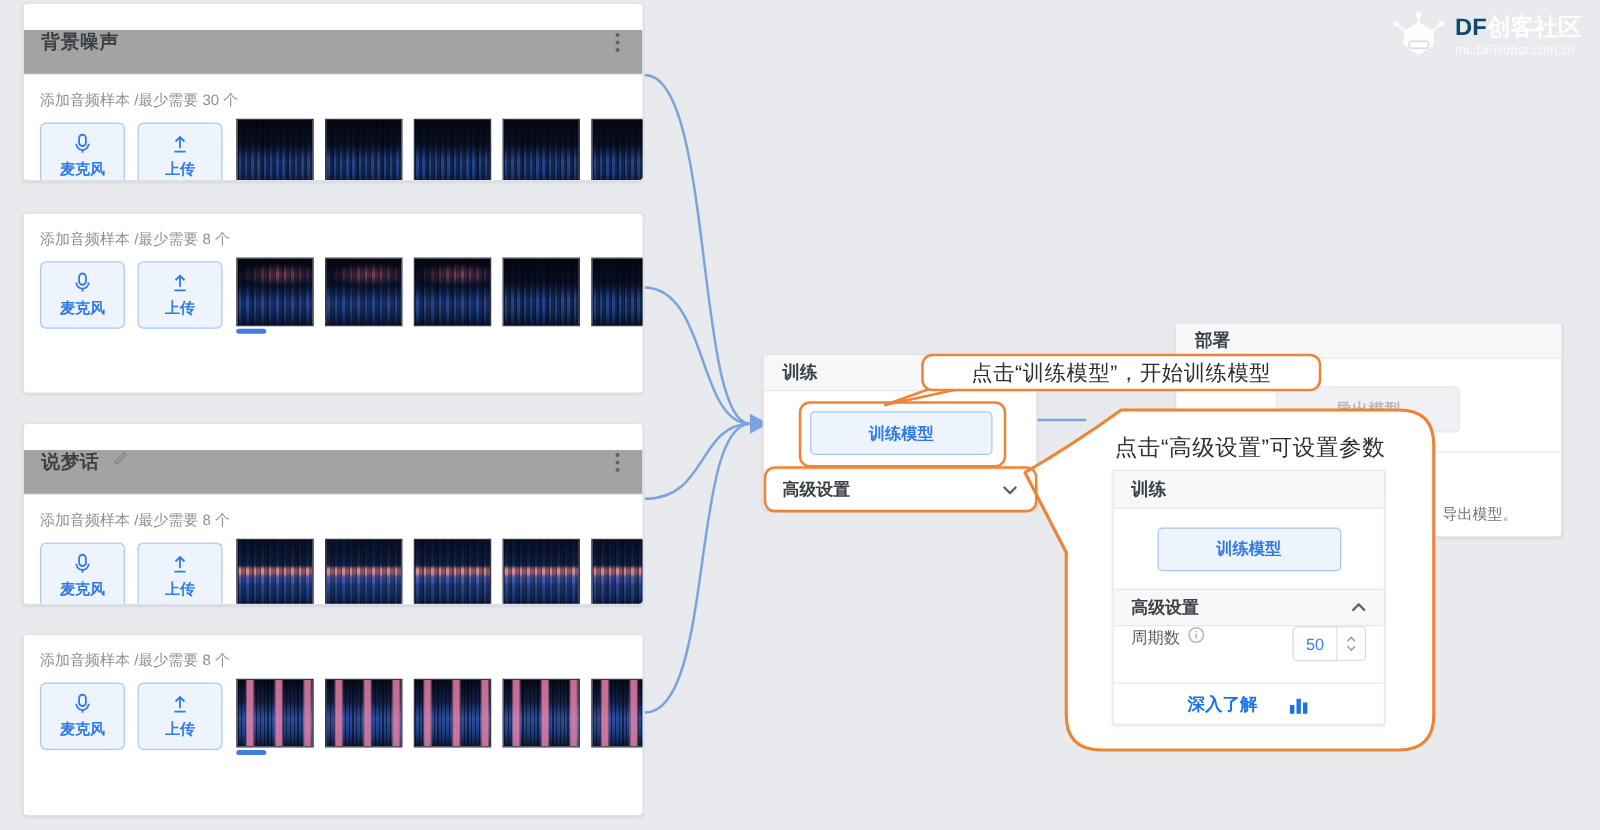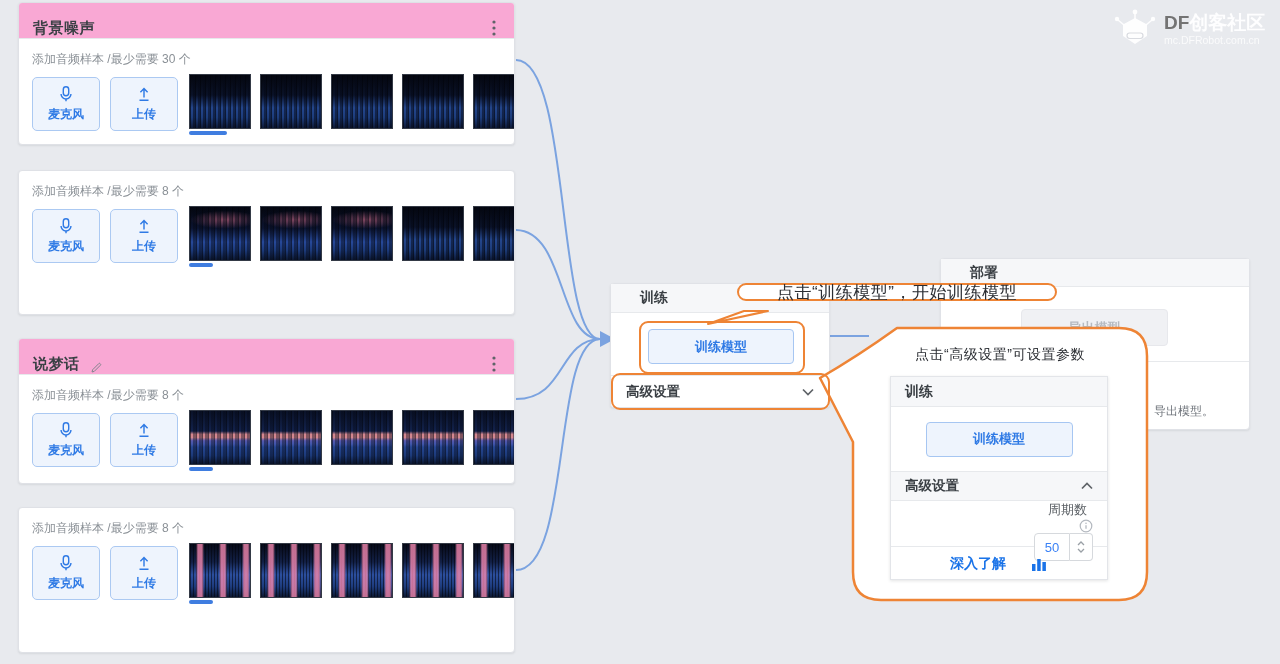--- a/index.html
+++ b/index.html
@@ -4,22 +4,22 @@
 <style>
   html,body{margin:0;padding:0;}
   body{font-family:"Liberation Sans","DejaVu Sans",sans-serif;}
   .stage{position:relative;width:1280px;height:664px;background:#e8eaee;overflow:hidden;}
   .abs{position:absolute;}
   svg{display:block;}
 
   
   .card{position:absolute;left:18px;width:497px;background:#fff;border:1px solid #dfe1e6;
         border-radius:4px;box-shadow:0 1px 2px rgba(60,64,67,.10);box-sizing:border-box;z-index:1;overflow:hidden;}
-  .card-header{height:35px;display:flex;align-items:flex-end;padding:0 14px;background:#f9a8d4;
-               border-bottom:1px solid #e7e9ec;}
+  .card-header{height:35px;display:flex;align-items:flex-start;padding:0 14px;background:#a3a3a3;
+               border-bottom:1px solid #e7e9ec;margin-top:21px;}
   .card-title{font-size:15px;font-weight:700;color:#3b4045;letter-spacing:.5px;}
   .pencil{margin-left:10px;display:flex;align-items:center;cursor:pointer;}
   .kebab{margin-left:auto;display:flex;align-items:center;cursor:pointer;padding:2px 4px;}
   .card-body{position:relative;height:108px;}
   .hint{position:absolute;left:13px;top:12px;font-size:12px;color:#8a9096;}
   .chip{position:absolute;top:38px;width:68px;height:54px;background:#eef4fd;border:1px solid #abc9f2;
         border-radius:5px;display:flex;flex-direction:column;align-items:center;justify-content:center;
         gap:3px;cursor:pointer;padding:0;}
   .chip span{font-size:12px;font-weight:700;color:#2f7ae5;}
   .chip.mic{left:13px;} .chip.up{left:91px;}
@@ -38,65 +38,65 @@
       linear-gradient(180deg,#0a1228 0%,#13234e 40%,#2a4c9c 62%,#1c3a7a 84%,#0c1832 100%);}
   .spec-cough{background:
       repeating-linear-gradient(90deg, rgba(240,130,170,0) 0 6px, rgba(242,135,175,.8) 8px 12px, rgba(240,130,170,0) 14px 23px),
       repeating-linear-gradient(90deg, rgba(2,4,12,.55) 0 1px, rgba(0,0,0,0) 1px 3px),
       linear-gradient(180deg,#070a18 0%,#122046 34%,#2c4f9e 58%,#1e3c7e 80%,#0c1832 100%);}
   .scrollbar{position:absolute;left:170px;top:92px;height:4px;border-radius:2px;background:#3f7de0;}
 
   
   .panel{position:absolute;background:#fff;border:1px solid #e0e2e7;border-radius:4px;
          box-shadow:0 1px 2px rgba(60,64,67,.10);box-sizing:border-box;z-index:1;}
-  .panel-head{height:28px;display:flex;align-items:center;padding:0 29px;background:#f6f7f9;
+  .panel-head{height:28px;display:flex;align-items:center;padding:0 15px;background:#f6f7f9;
               border-bottom:1px solid #e7e9ec;font-size:14px;font-weight:600;color:#3b4045;}
   .train-btn{display:block;width:146px;height:35px;background:#eef4fd;border:1px solid #a6c6f2;border-radius:4px;
              color:#2f7ae5;font-size:13px;font-weight:700;cursor:pointer;font-family:inherit;}
   .adv-row{position:absolute;left:0;right:0;display:flex;align-items:center;padding:0 15px;
            border-top:1px solid #e7e9ec;box-sizing:border-box;}
   .adv-row span{font-size:13.5px;font-weight:600;color:#3b4045;}
   .adv-row .chev{margin-left:auto;display:flex;cursor:pointer;}
   .gray-btn{position:absolute;width:147px;height:37px;background:#f0f1f4;border:1px solid #e7e8ec;border-radius:4px;
             color:#b6bac0;font-size:13px;font-weight:600;font-family:inherit;cursor:default;}
   .divline{position:absolute;left:0;right:0;height:1px;background:#e7e9ec;}
   .preview-hint{position:absolute;font-size:12px;color:#70757c;}
 
   
   .outline{position:absolute;border:2px solid #ee8435;border-radius:9px;z-index:3;pointer-events:none;}
-  .callout1{position:absolute;left:737px;top:283px;width:320px;height:18px;background:#fff;border:2px solid #ee8435;
+  .callout1{position:absolute;left:737px;top:283px;width:320px;height:30px;background:#fff;border:2px solid #ee8435;
             border-radius:9px;display:flex;align-items:center;justify-content:center;z-index:4;box-sizing:border-box;}
   .callout1 span{font-size:17px;color:#2b2e33;letter-spacing:.5px;}
   .anno-svg{position:absolute;left:0;top:0;z-index:3;pointer-events:none;}
   .bubble-content{position:absolute;left:853px;top:328px;width:294px;height:272px;z-index:4;}
-  .bubble-title{position:absolute;left:0;top:18px;width:100%;text-align:center;font-size:14px;color:#2b2e33;letter-spacing:.5px;}
+  .bubble-title{position:absolute;left:0;top:18px;width:100%;text-align:center;font-size:18px;color:#2b2e33;letter-spacing:.5px;}
   .mini{position:absolute;left:37px;top:48px;width:218px;height:204px;background:#fff;border:1px solid #e3e5e9;
         box-shadow:0 1px 3px rgba(60,64,67,.14);box-sizing:border-box;}
   .mini-head{height:29px;display:flex;align-items:center;padding:0 14px;background:#f6f7f9;
              border-bottom:1px solid #e7e9ec;font-size:14px;font-weight:600;color:#3b4045;}
   .mini-btnzone{height:64px;display:flex;align-items:center;justify-content:center;}
   .mini-adv{height:30px;display:flex;align-items:center;padding:0 14px;background:#f6f7f9;
             border-top:1px solid #e7e9ec;border-bottom:1px solid #e7e9ec;box-sizing:border-box;}
   .mini-adv span{font-size:13.5px;font-weight:600;color:#3b4045;}
   .mini-adv .chev{margin-left:auto;display:flex;cursor:pointer;}
-  .mini-epoch{height:45px;display:flex;align-items:flex-end;padding:0 14px;flex-direction:column;}
+  .mini-epoch{height:45px;display:flex;align-items:flex-start;padding:0 14px;}
   .mini-epoch .lbl{font-size:13px;color:#5b6065;margin-right:6px;}
   .stepper{margin-left:auto;display:flex;}
   .step-val{width:34px;height:26px;border:1px solid #d6d9dd;border-radius:4px 0 0 4px;display:flex;
             align-items:center;justify-content:center;font-size:13px;color:#3b82f6;background:#fff;}
   .step-arrows{width:22px;height:26px;border:1px solid #d6d9dd;border-left:none;border-radius:0 4px 4px 0;
                display:flex;flex-direction:column;align-items:center;justify-content:center;gap:2px;background:#fff;cursor:pointer;}
   .mini-learn{height:34px;border-top:1px solid #e7e9ec;display:flex;align-items:center;justify-content:center;gap:24px;cursor:pointer;}
   .mini-learn span{font-size:14px;font-weight:700;color:#1a73e8;}
 
   
   .wm{position:absolute;left:1112px;top:6px;display:flex;align-items:center;gap:6px;z-index:2;}
   .wm-txt{display:flex;flex-direction:column;line-height:1.15;}
   .wm-line1{font-size:19px;font-weight:700;}
-  .wm-line1 .df{color:#737373;} .wm-line1 .rest{color:rgba(255,255,255,.95);}
+  .wm-line1 .df{color:#0c4a6e;} .wm-line1 .rest{color:rgba(255,255,255,.95);}
   .wm-line2{font-size:10.5px;color:rgba(255,255,255,.8);}
 </style>
 </head>
 <body>
 
 <div class="stage">
 
   <svg class="abs" width="1280" height="664" style="left:0;top:0;z-index:0;">
     <g fill="none" stroke="#7ba3e0" stroke-width="2">
       <path d="M516 60 C 571 60, 556 339, 600 339"></path>

